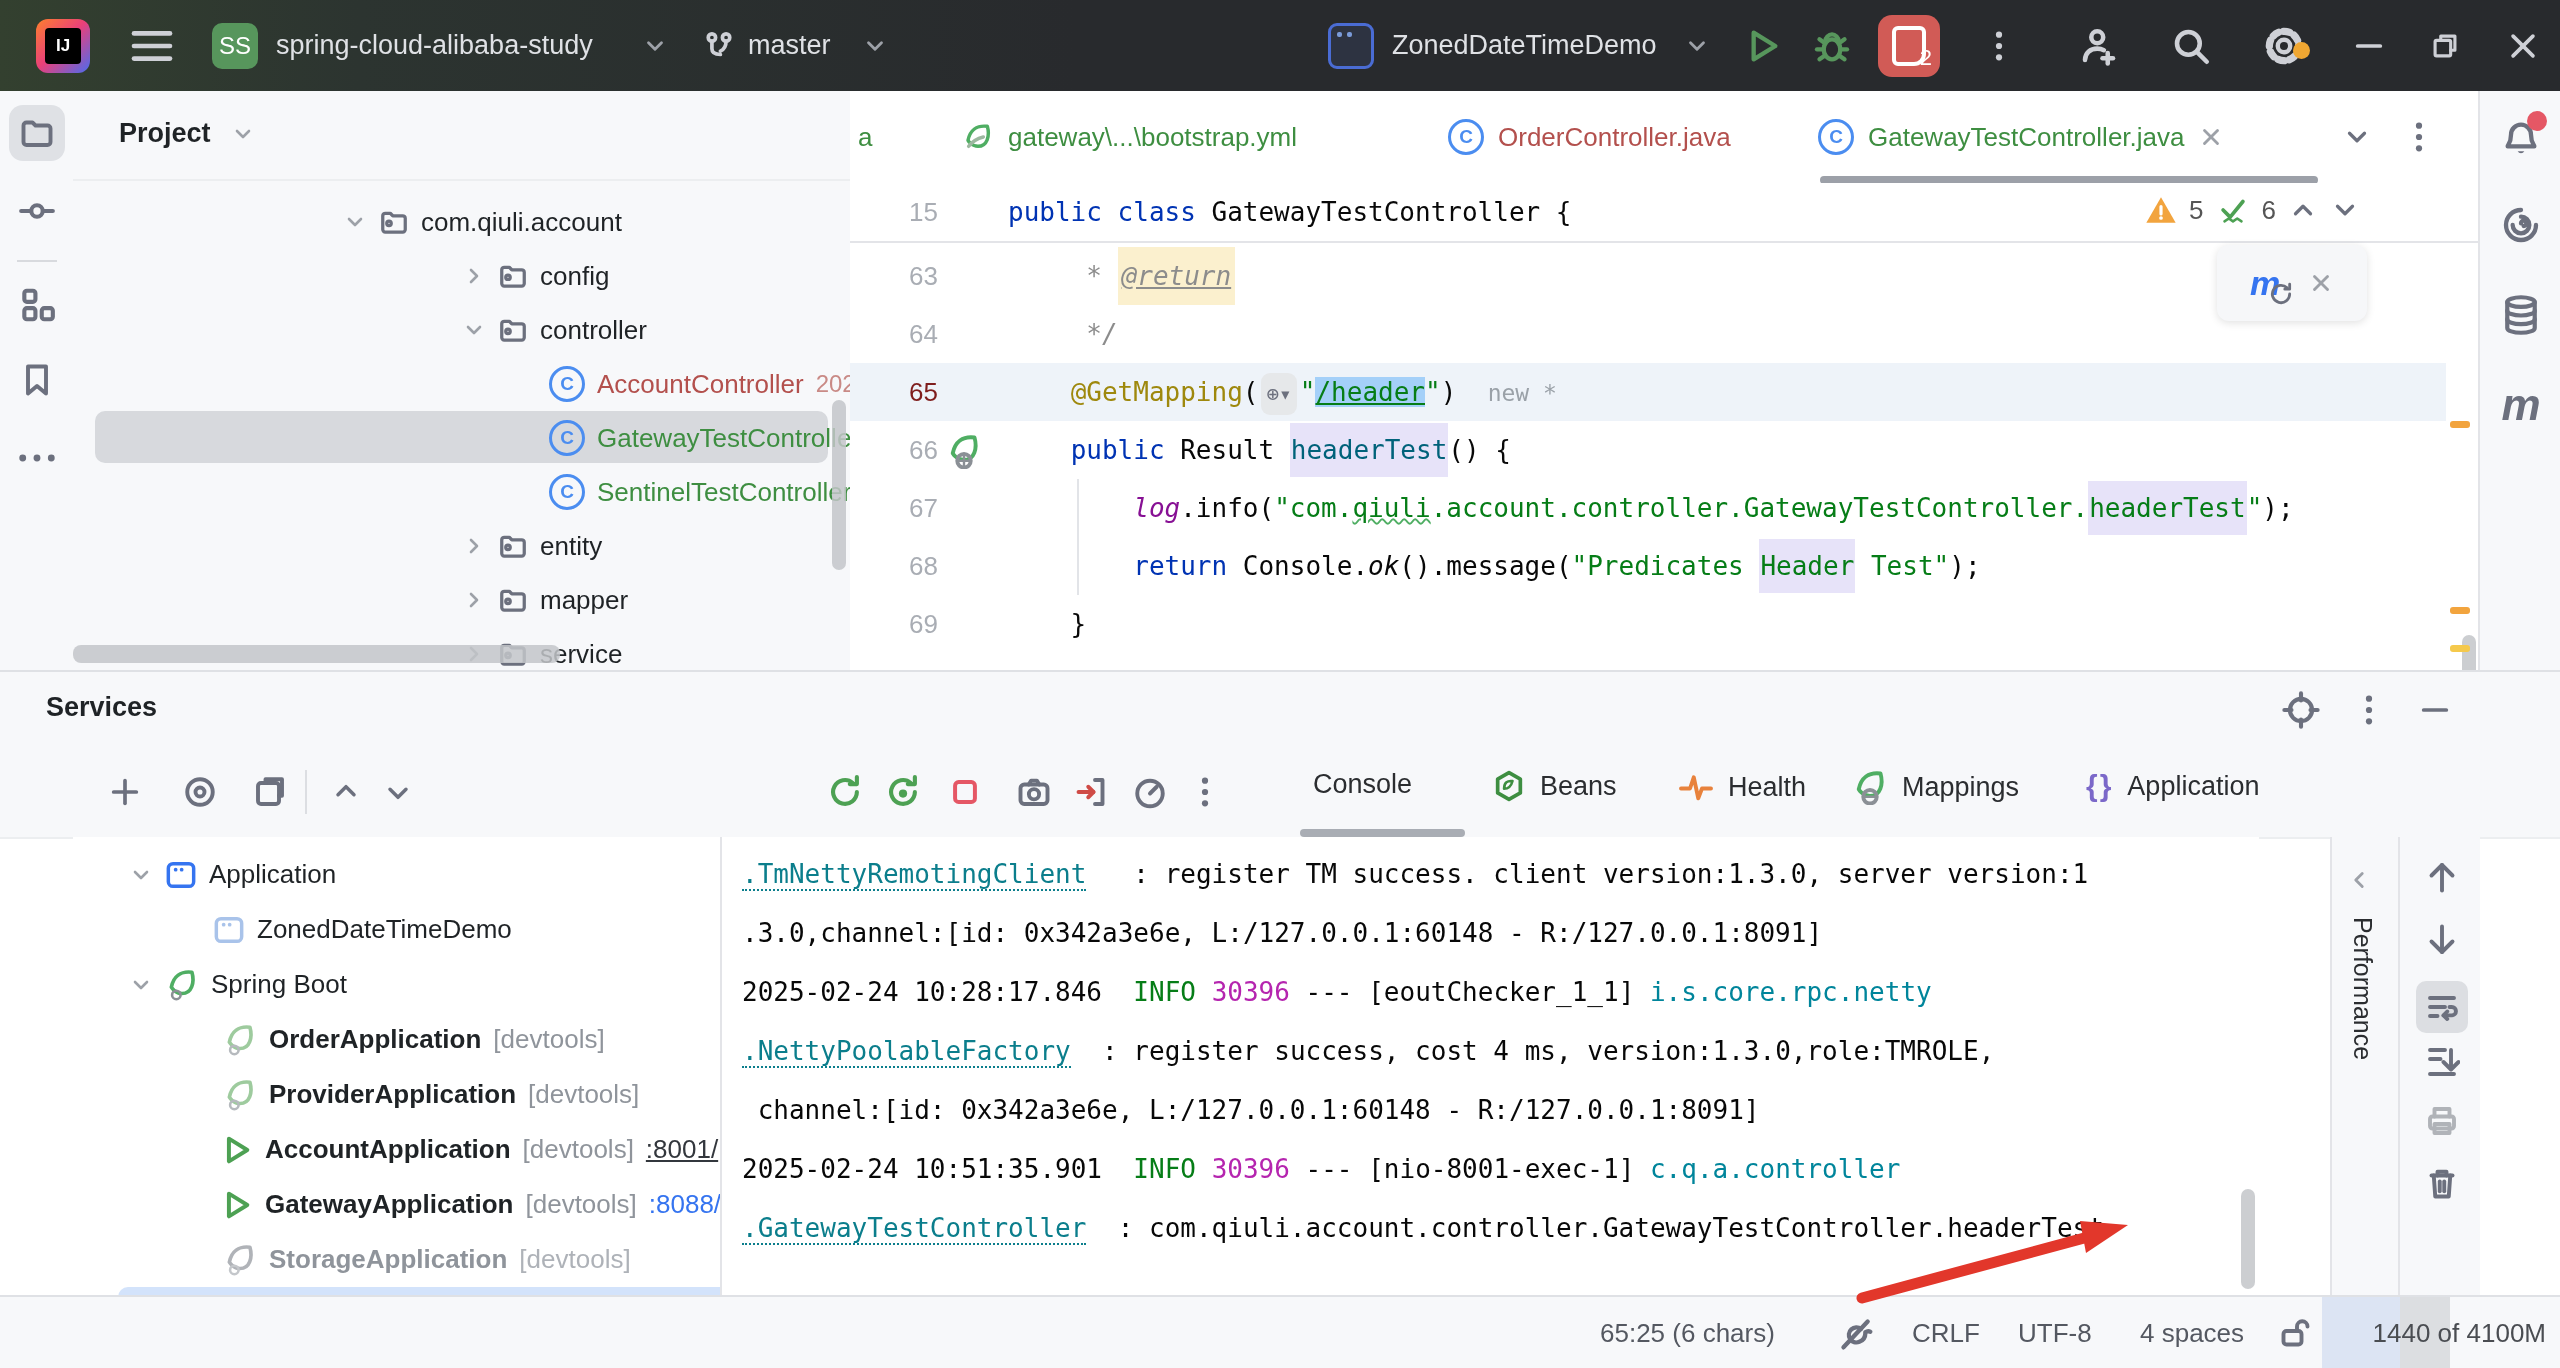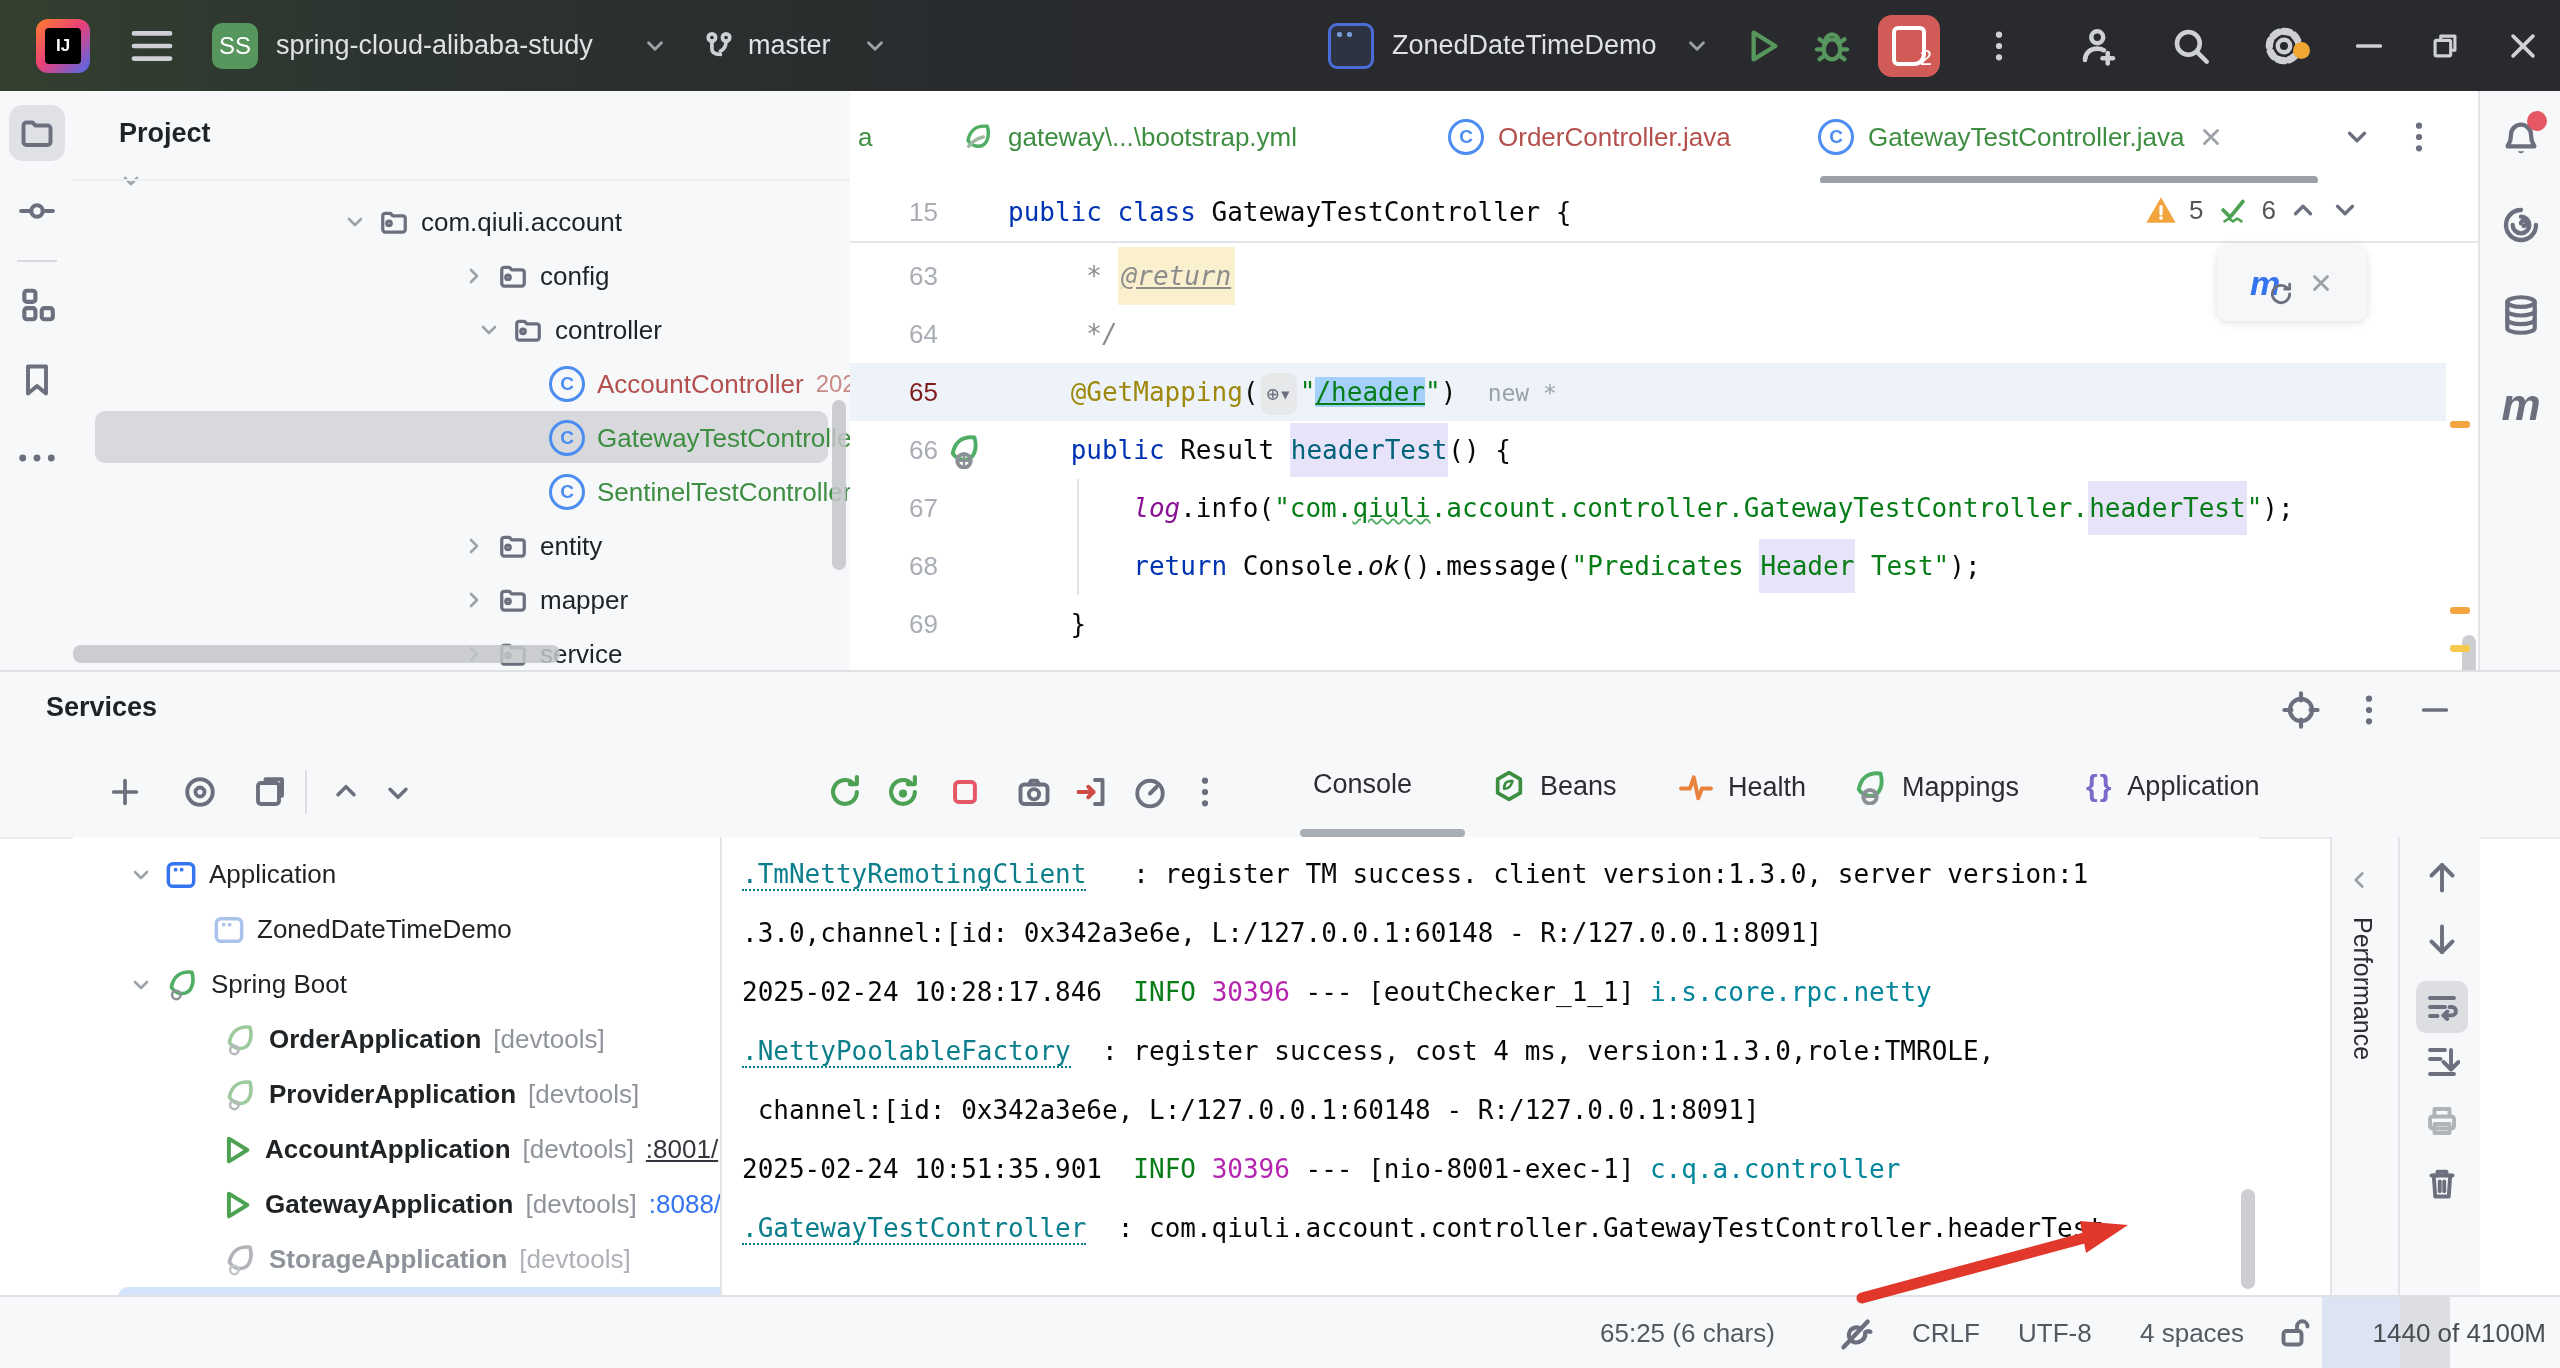--- a/index.html
+++ b/index.html
@@ -23,21 +23,21 @@
   .gear-dot{position:absolute;right:-4px;top:18px;width:17px;height:17px;border-radius:50%;background:#f0a732;}
   
   #leftstripe{left:0;top:91px;width:73px;height:1204px;background:#f7f8fa;border-right:2px solid #e3e4e8;}
   #rightstripe{left:2478px;top:91px;width:82px;height:1204px;background:#f7f8fa;border-left:2px solid #e3e4e8;}
   .stripe-ic{position:absolute;left:50%;transform:translate(-50%,-50%);}
   .tool-active{width:56px;height:56px;border-radius:14px;background:#dfe1e5;display:flex;align-items:center;justify-content:center;}
   .svc-active{width:58px;height:58px;border-radius:14px;background:#3574f0;display:flex;align-items:center;justify-content:center;position:relative;}
   .svc-active .dot{position:absolute;right:-3px;top:-3px;width:19px;height:19px;border-radius:50%;background:#57b35f;border:3px solid #f7f8fa;}
   
   #project{left:73px;top:91px;width:777px;height:579px;background:#f7f8fa;border-right:2px solid #e3e4e8;}
-  .pp-header{position:absolute;left:46px;top:27px;font-weight:bold;display:flex;gap:20px;flex-direction:column;}
+  .pp-header{position:absolute;left:46px;top:27px;font-weight:bold;display:flex;align-items:center;gap:20px;}
   .tree-row{position:absolute;height:54px;display:flex;align-items:center;gap:12px;white-space:nowrap;}
   .t-green{color:#3e8e41;} .t-red{color:#b3504d;}
   .meta{color:#9aa0a6;font-size:24px;} .meta-red{color:#c98a86;font-size:24px;}
   .cicon{width:30px;height:30px;border-radius:50%;border:3px solid #4b8df0;color:#4b8df0;font-size:19px;font-weight:bold;display:flex;align-items:center;justify-content:center;flex:none;}
   .sel-gray{position:absolute;left:22px;width:733px;height:52px;border-radius:10px;background:#d7d9dd;}
   .scroll{background:#c3c5c9;border-radius:8px;opacity:.85;}
   
   #editor{left:850px;top:91px;width:1628px;height:579px;background:#fff;}
   #tabbar{position:absolute;left:0;top:0;width:1628px;height:92px;border-bottom:2px solid #eceef0;}
   .tab{position:absolute;top:0;height:92px;display:flex;align-items:center;gap:14px;white-space:nowrap;}
@@ -346,21 +346,21 @@
     <div class="tree-row" style="left:389px;top:158px">
       <svg width="24" height="24" viewBox="0 0 24 24" class="svgi" style="stroke:#9da1a8">
           <polyline points="9,6 15,12 9,18"></polyline>
         </svg>
       <svg width="30" height="30" viewBox="0 0 24 24" class="svgi">
           <path d="M3 7a2 2 0 0 1 2-2h4l2 2h8a2 2 0 0 1 2 2v9a2 2 0 0 1-2 2H5a2 2 0 0 1-2-2z"></path>
           <circle cx="8" cy="13" r="1.8"></circle>
         </svg>
       <span>config</span>
     </div>
-    <div class="tree-row" style="left:404px;top:212px">
+    <div class="tree-row" style="left:389px;top:212px">
       <svg width="24" height="24" viewBox="0 0 24 24" class="svgi" style="stroke:#9da1a8">
           <polyline points="6,9 12,15 18,9"></polyline>
         </svg>
       <svg width="30" height="30" viewBox="0 0 24 24" class="svgi">
           <path d="M3 7a2 2 0 0 1 2-2h4l2 2h8a2 2 0 0 1 2 2v9a2 2 0 0 1-2 2H5a2 2 0 0 1-2-2z"></path>
           <circle cx="8" cy="13" r="1.8"></circle>
         </svg>
       <span>controller</span>
     </div>
     <div class="tree-row" style="left:476px;top:266px">

